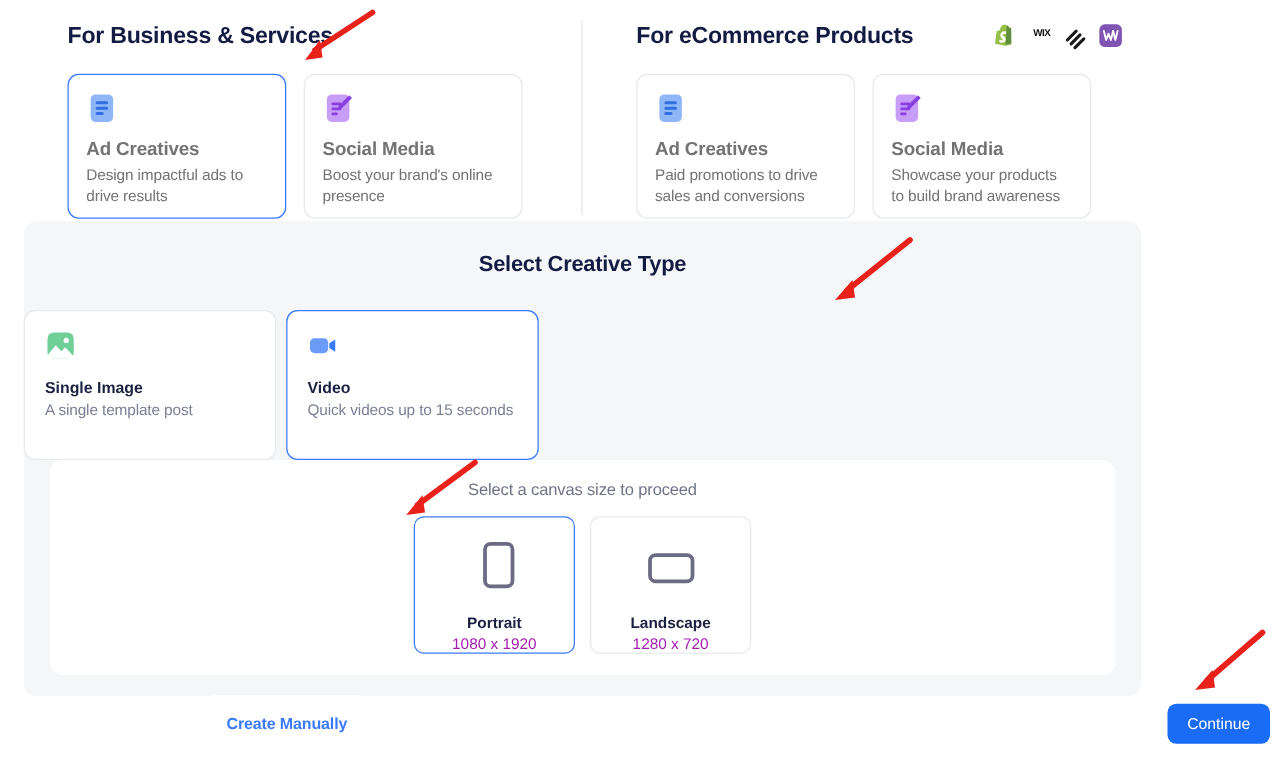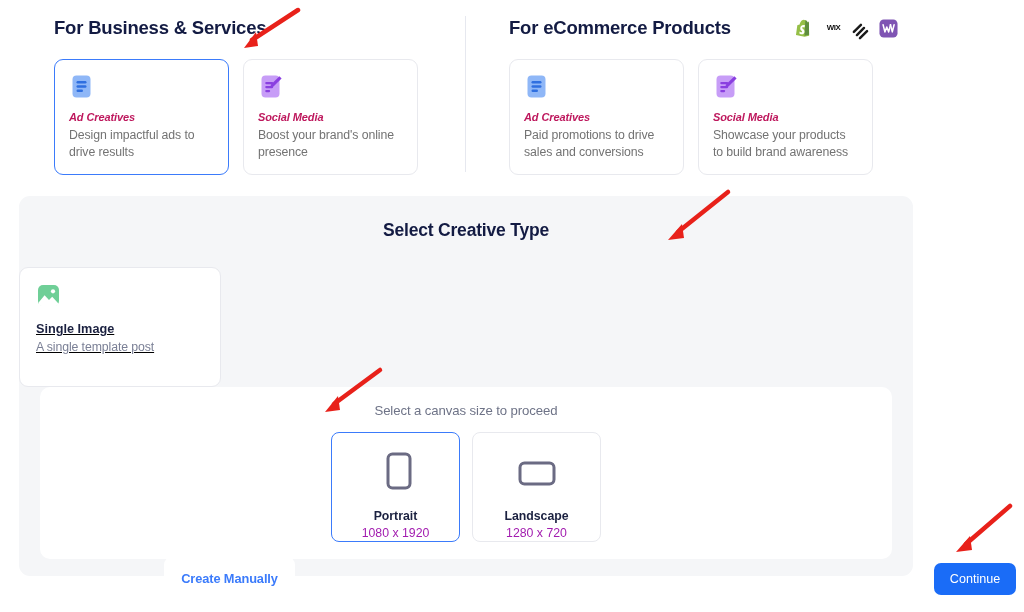--- a/index.html
+++ b/index.html
@@ -41,41 +41,41 @@
     background: #ffffff;
     border: 1px solid #e8e9ee;
     border-radius: 9px;
     padding: 14px 14px 0 14px;
     position: relative;
   }
   .card.selected { border: 1.6px solid #3b7bfb; }
 
   .card-icon { width: 25px; height: 25px; margin-bottom: 12px; }
   .card-title {
-    font-size: 11px; font-weight: bold; color: #be185d;
-    margin-bottom: 4px; letter-spacing: -0.1px; font-style: italic;
+    font-size: 15px; font-weight: bold; color: #737373;
+    margin-bottom: 4px; letter-spacing: -0.1px;
   }
   .card-desc {
     font-size: 12.3px; color: #737373; line-height: 17px;
     letter-spacing: -0.1px;
   }
 
   
   .grey-panel {
-    position: absolute; left: 19px; top: 196px;
+    position: absolute; left: 19px; top: 177px;
     width: 894px; height: 380px;
     background: #f5f6f8; border-radius: 11px;
   }
   .panel-title {
     text-align: center; font-size: 17.5px; font-weight: bold;
     color: #131b43; margin-top: 24px; letter-spacing: -0.2px;
   }
 
   .creative-cards {
-    display: flex; justify-content: flex-start; gap: 8px; margin-top: 26px; text-decoration: underline;
+    display: flex; justify-content: flex-start; gap: 8px; margin-top: 26px;
   }
   .creative-card {
     width: 202px; height: 120px;
     background: #ffffff; border: 1px solid #e8e9ee; border-radius: 9px;
     padding: 15px 16px 0 16px;
   }
   .creative-card.selected { border: 1.8px solid #3b7bfb; }
   .creative-icon { width: 25px; height: 25px; margin-bottom: 14px; }
   .creative-title {
     font-size: 12.7px; font-weight: bold; color: #1b2140; margin-bottom: 4px;
@@ -257,20 +257,30 @@
           <svg viewBox="0 0 25 25" width="25" height="25">
             <rect x="2" y="2" width="21" height="21" rx="5" fill="#6fcf97"></rect>
             <circle cx="17" cy="8.3" r="2.1" fill="#ffffff"></circle>
             <path d="M2.6 19.4 L8.6 12.2 L13 17 L16.2 13.8 L22.4 20.6 L22.4 21 A3 3 0 0 1 19.4 23 L5.6 23 A3 3 0 0 1 2.6 20 Z" fill="#ffffff"></path>
           </svg>
         </div>
         <div class="creative-title">Single Image</div>
         <div class="creative-desc">A single template post</div>
       </div>
 
+      <div class="creative-card selected">
+        <div class="creative-icon">
+          <svg viewBox="0 0 25 25" width="25" height="25">
+            <rect x="2" y="6.5" width="14.5" height="12" rx="3.5" fill="#6b9bf9"></rect>
+            <path d="M17.4 10.6 L22.2 7.6 L22.2 17.4 L17.4 14.4 Z" fill="#3b7bfb"></path>
+          </svg>
+        </div>
+        <div class="creative-title">Video</div>
+        <div class="creative-desc">Quick videos up to 15 seconds</div>
+      </div>
 
     </div>
 
     <div class="canvas-panel">
       <div class="canvas-hint">Select a canvas size to proceed</div>
 
       <div class="size-cards">
 
         <div class="size-card selected">
           <div class="size-shape">

